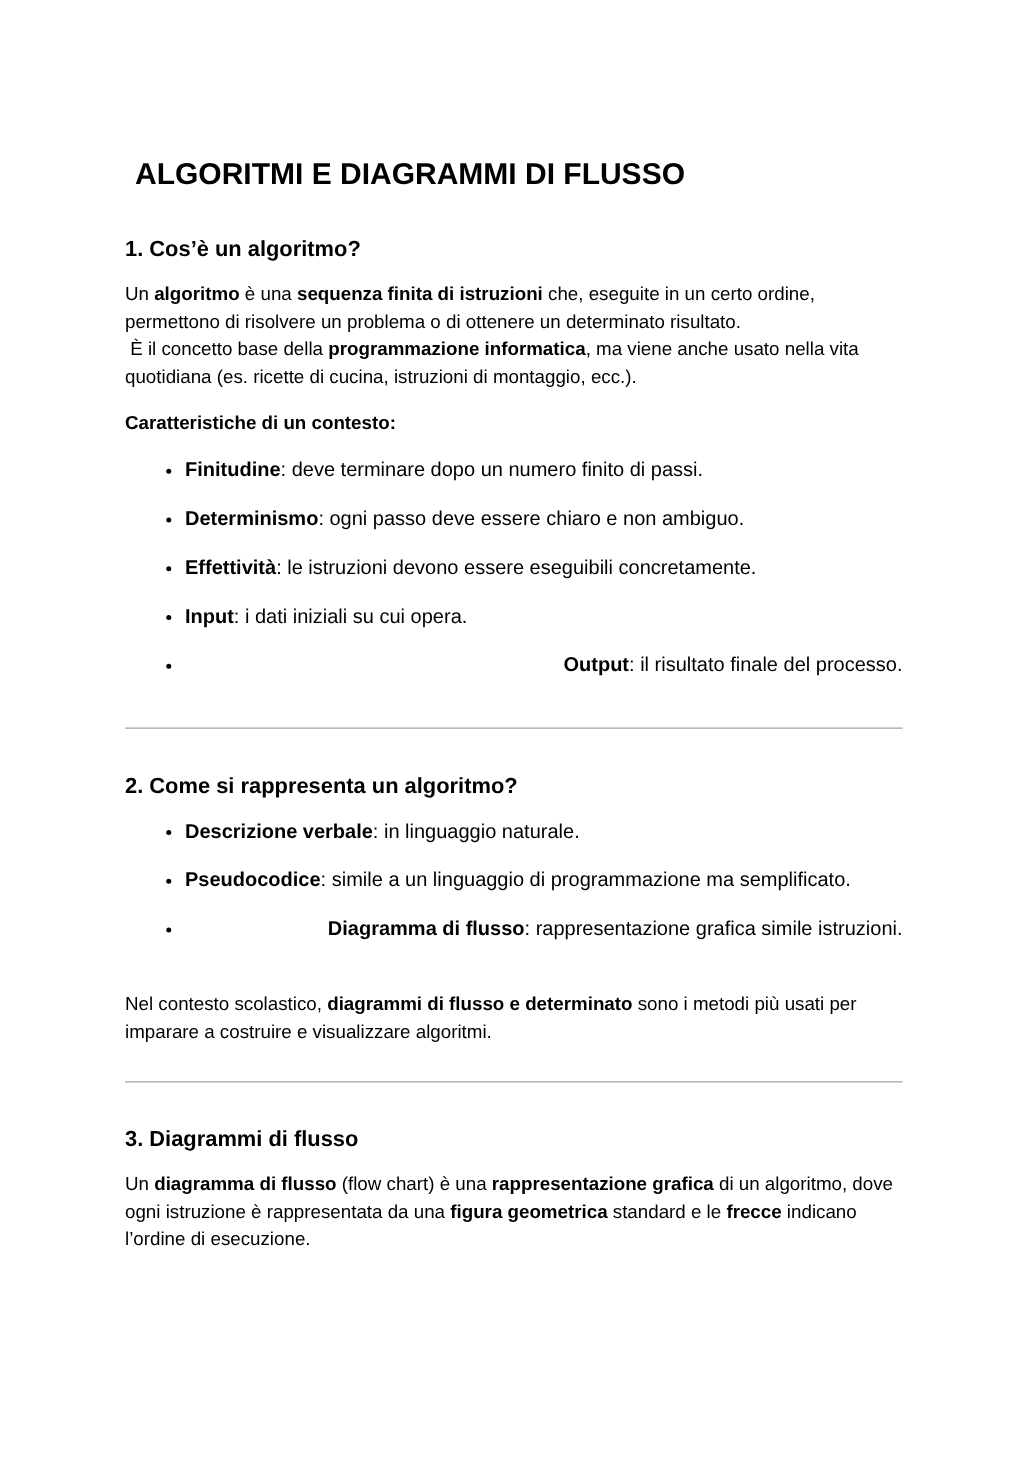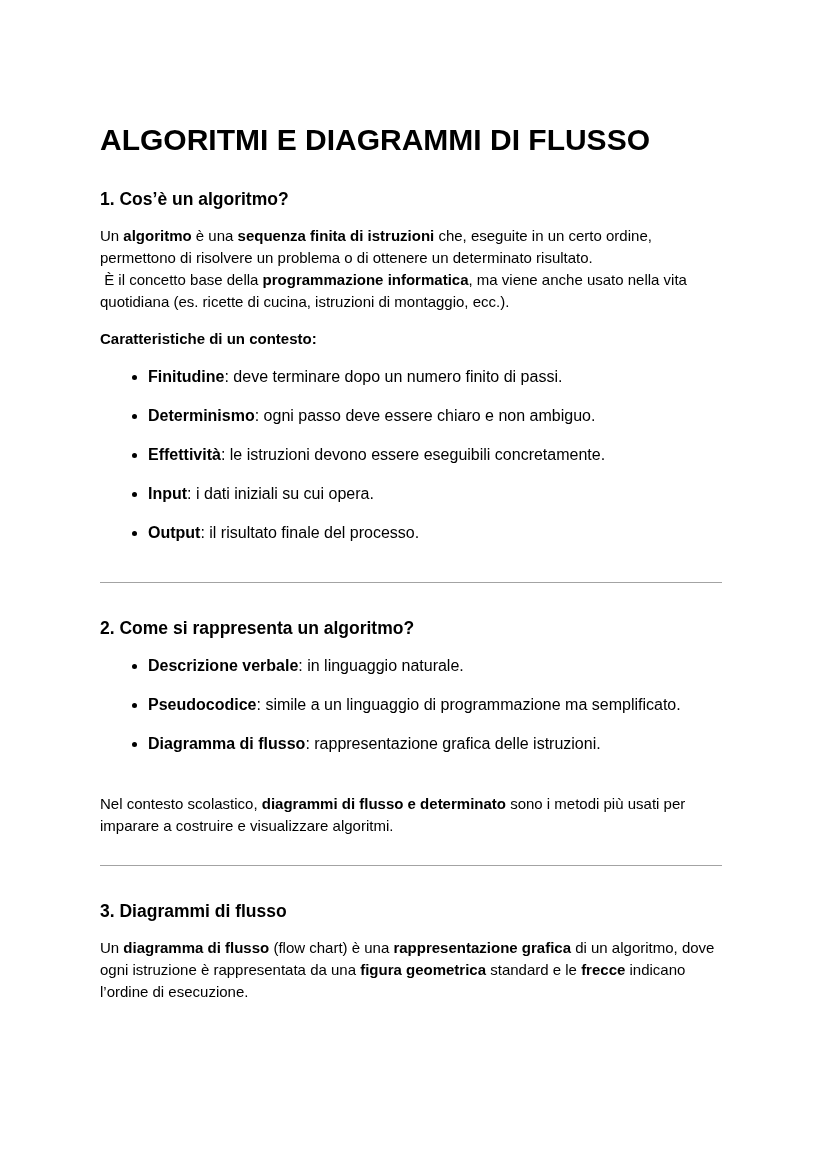--- a/index.html
+++ b/index.html
@@ -11,24 +11,24 @@
     color: var(--fg, #000000);
     font-family: "Liberation Sans", "DejaVu Sans", sans-serif;
     overflow: hidden;
   }
   .page {
     width: 828px;
     height: 1169px;
     padding: 126px 106px 40px 100px;
   }
   .doc h1 {
-    font-size: 30px;
+    font-size: 24px;
     line-height: 28px;
     font-weight: 700;
-    margin: 0 0 26px 0;
+    margin: 0 0 26px 8px;
   }
   .doc h2 {
     font-size: 17.5px;
     line-height: 22px;
     font-weight: 700;
     margin: 34px 0 15px 0;
   }
   .doc p {
     font-size: 15px;
     line-height: 22px;
@@ -38,21 +38,21 @@
   .doc ul {
     margin: 16px 0 38px 0;
     padding-left: 48px;
     list-style: disc;
   }
   .doc li {
     font-size: 16px;
     line-height: 22px;
     margin-bottom: 17px;
   }
-  .doc li:last-child { margin-bottom: 0; }
+  .doc li:last-child { margin-bottom: 0; text-align: right; }
   .doc hr {
     border: none;
     border-top: 1px solid var(--divider, #a3a3a3);
     margin: 28px 0 8px 0;
   }
   .b { font-weight: 700; }
 </style>
 </head>
 <body>
 
@@ -68,20 +68,20 @@
         <li><span class="b">Determinismo</span><span>: ogni passo deve essere chiaro e non ambiguo.</span></li>
         <li><span class="b">Effettività</span><span>: le istruzioni devono essere eseguibili concretamente.</span></li>
         <li><span class="b">Input</span><span>: i dati iniziali su cui opera.</span></li>
         <li><span class="b">Output</span><span>: il risultato finale del processo.</span></li>
       </ul>
       <hr>
       <h2>2. Come si rappresenta un algoritmo?</h2>
       <ul>
         <li><span class="b">Descrizione verbale</span><span>: in linguaggio naturale.</span></li>
         <li><span class="b">Pseudocodice</span><span>: simile a un linguaggio di programmazione ma semplificato.</span></li>
-        <li><span class="b">Diagramma di flusso</span><span>: rappresentazione grafica delle istruzioni.</span></li>
+        <li><span class="b">Diagramma di flusso</span><span>: rappresentazione grafica simile istruzioni.</span></li>
       </ul>
       <p><span>Nel contesto scolastico, </span><span class="b">diagrammi di flusso e determinato</span><span> sono i metodi più usati per imparare a costruire e visualizzare algoritmi.</span></p>
       <hr>
       <h2>3. Diagrammi di flusso</h2>
       <p><span>Un </span><span class="b">diagramma di flusso</span><span> (flow chart) è una </span><span class="b">rappresentazione grafica</span><span> di un algoritmo, dove ogni istruzione è rappresentata da una </span><span class="b">figura geometrica</span><span> standard e le </span><span class="b">frecce</span><span> indicano l’ordine di esecuzione.</span></p>
     </div>
 </div>
 
 </body></html>

